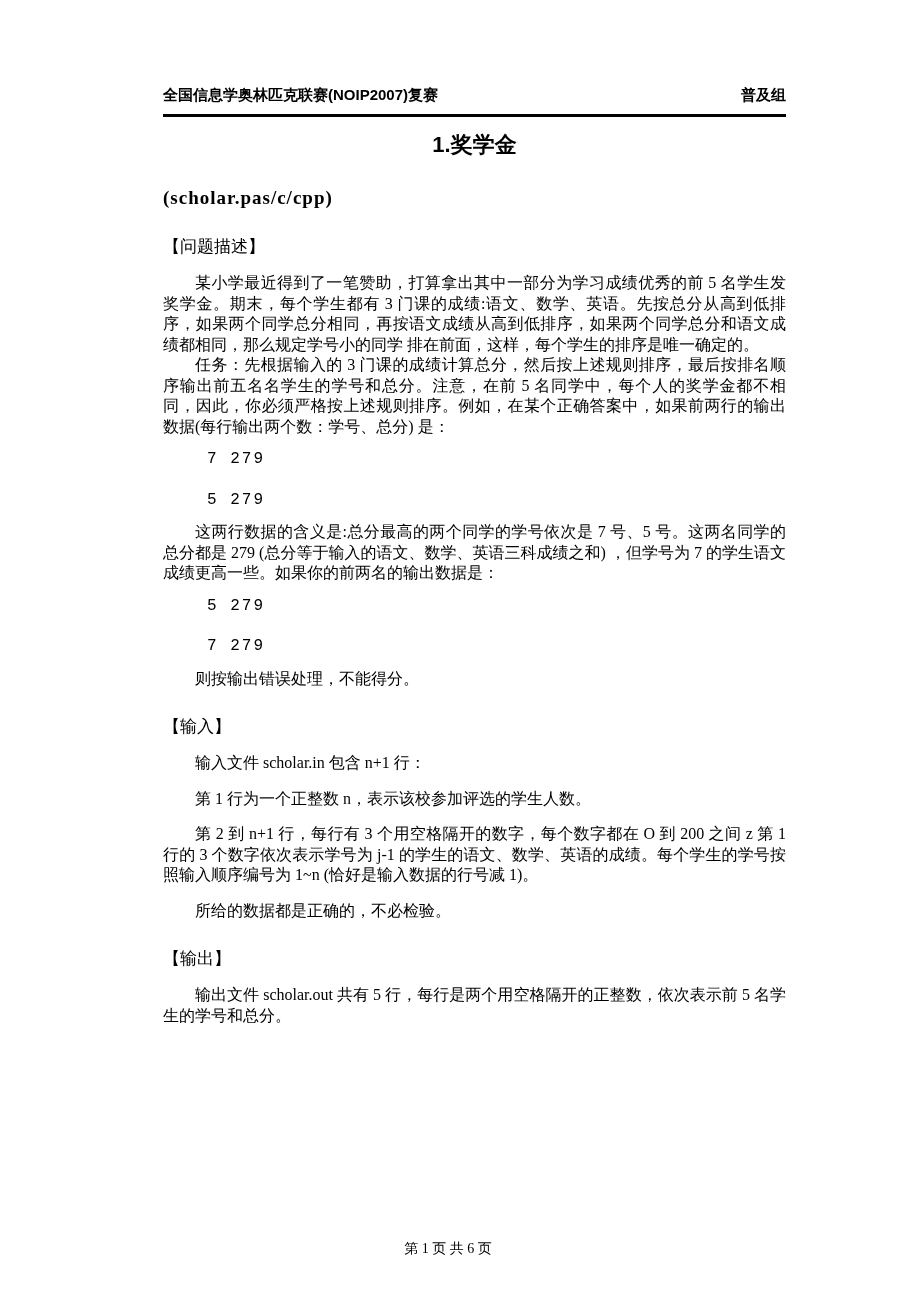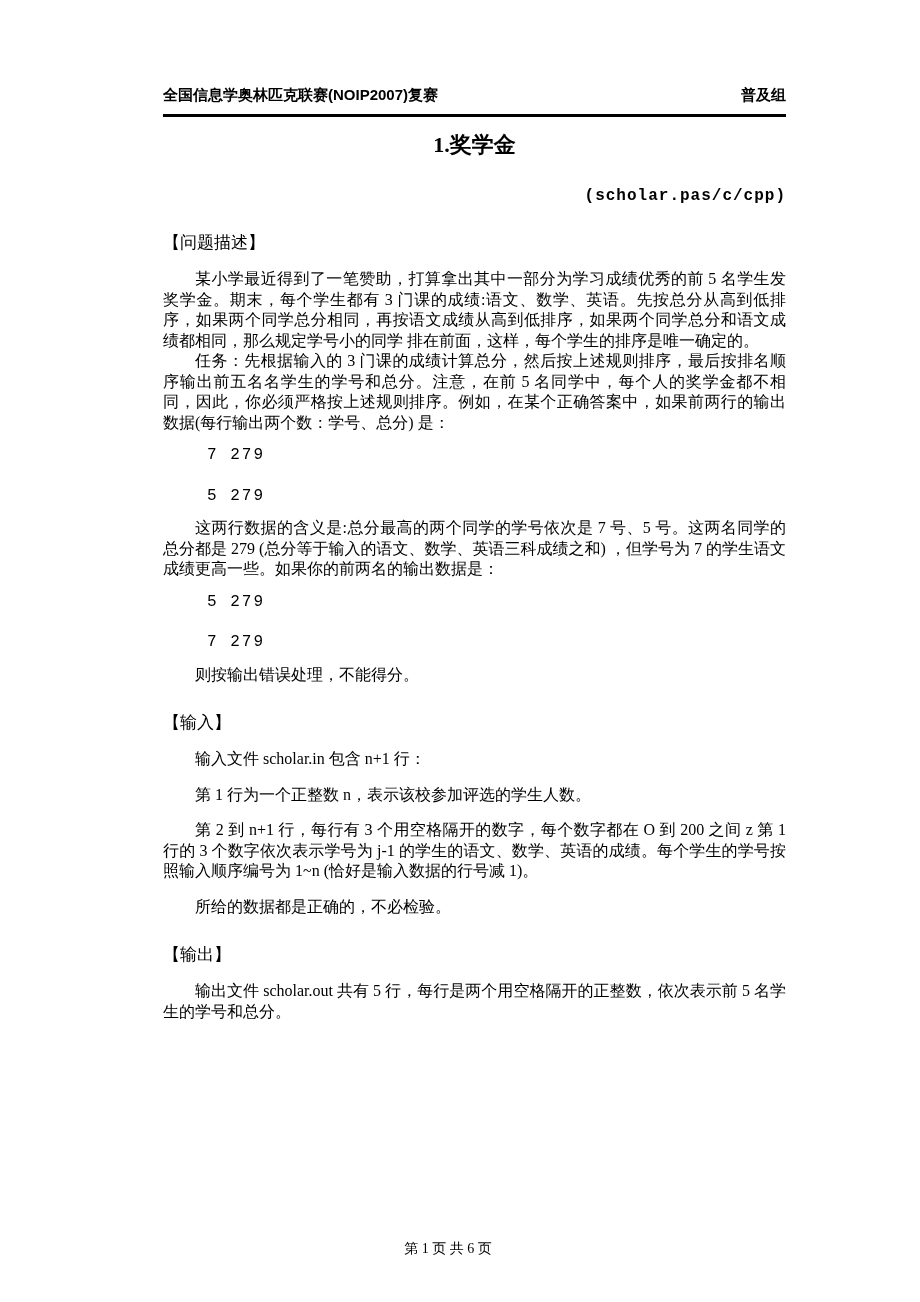--- a/index.html
+++ b/index.html
@@ -19,28 +19,28 @@
     font-weight:700;font-size:15px;
   }
   .header-rule{
     border:none;border-top:3px solid #000;
     margin:9px 0 0 0;
   }
   .doc-title{
     margin:13px 0 0 0;
     text-align:center;
     font-size:22px;font-weight:700;
-    font-family:Liberation Serif, serif;
+    font-family:Liberation Sans, sans-serif;
   }
   .doc-subtitle{
     margin:27px 0 0 0;
-    text-align:right;
-    font-size:16px;font-weight:700;
+    text-align:left;
+    font-size:19px;font-weight:700;
     letter-spacing:1px;
-    font-family:Liberation Mono, monospace;
+    font-family:Liberation Serif, serif;
   }
   .sec-heading{
     margin:26px 0 0 0;
     font-size:17px;
   }
   .body-p{
     margin:15px 0 0 0;
     font-size:16px;line-height:20.5px;
     text-align:justify;
     text-indent:2em;

